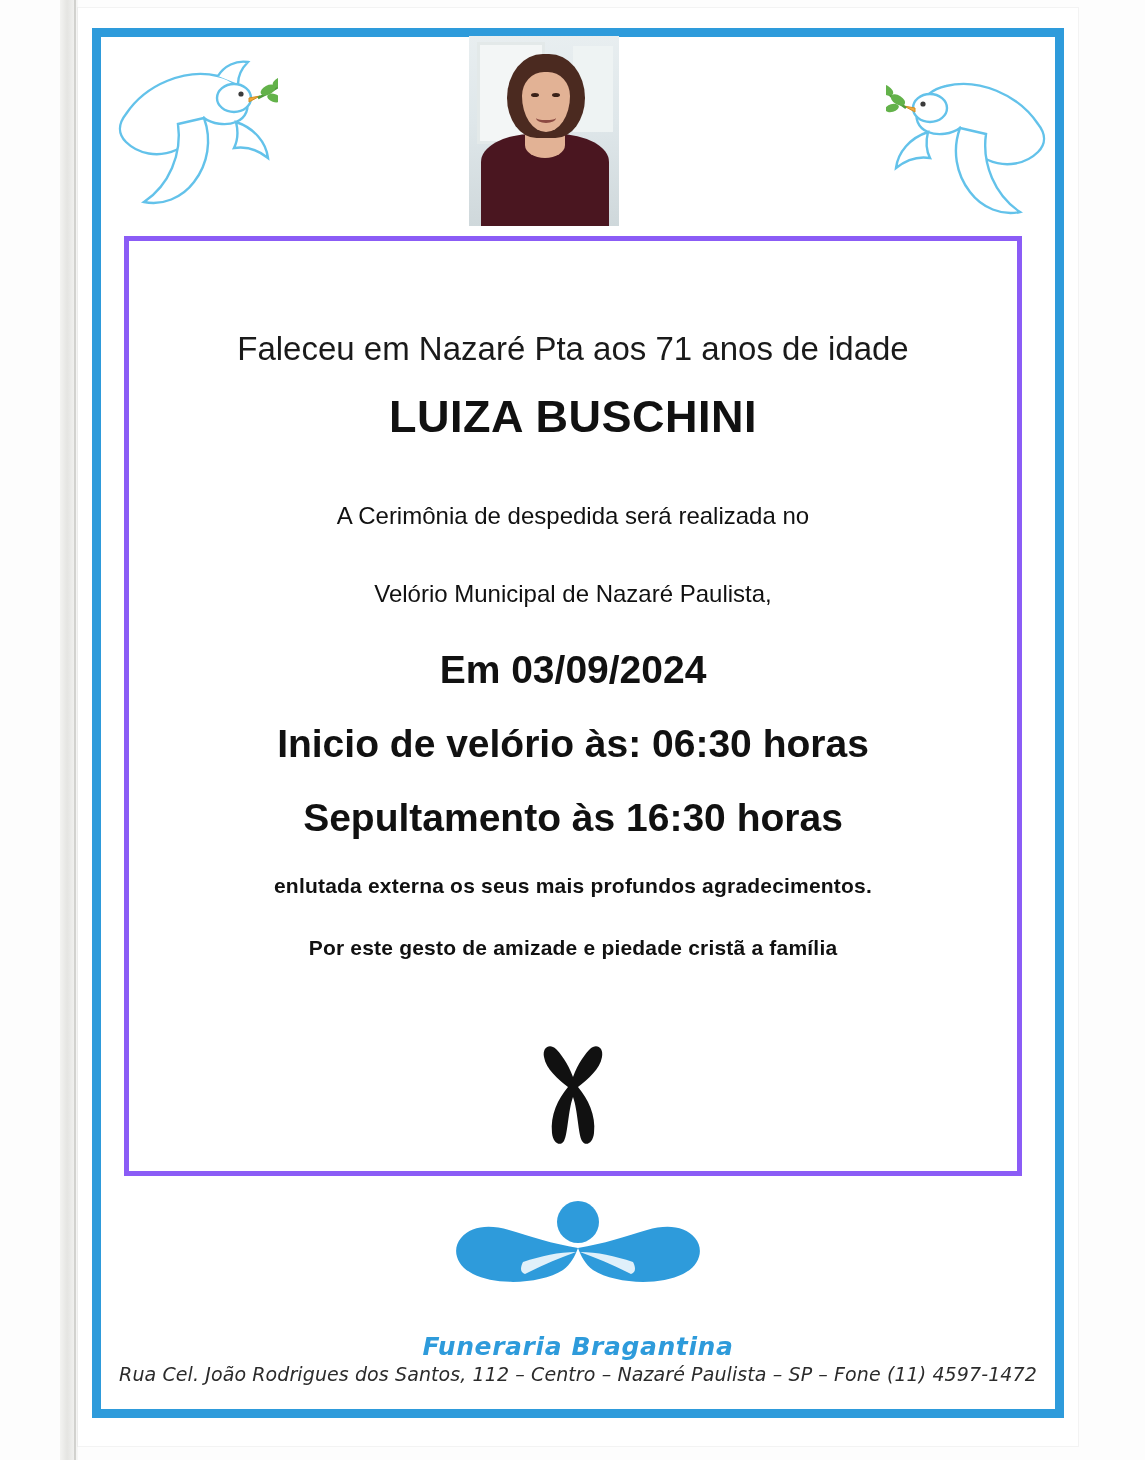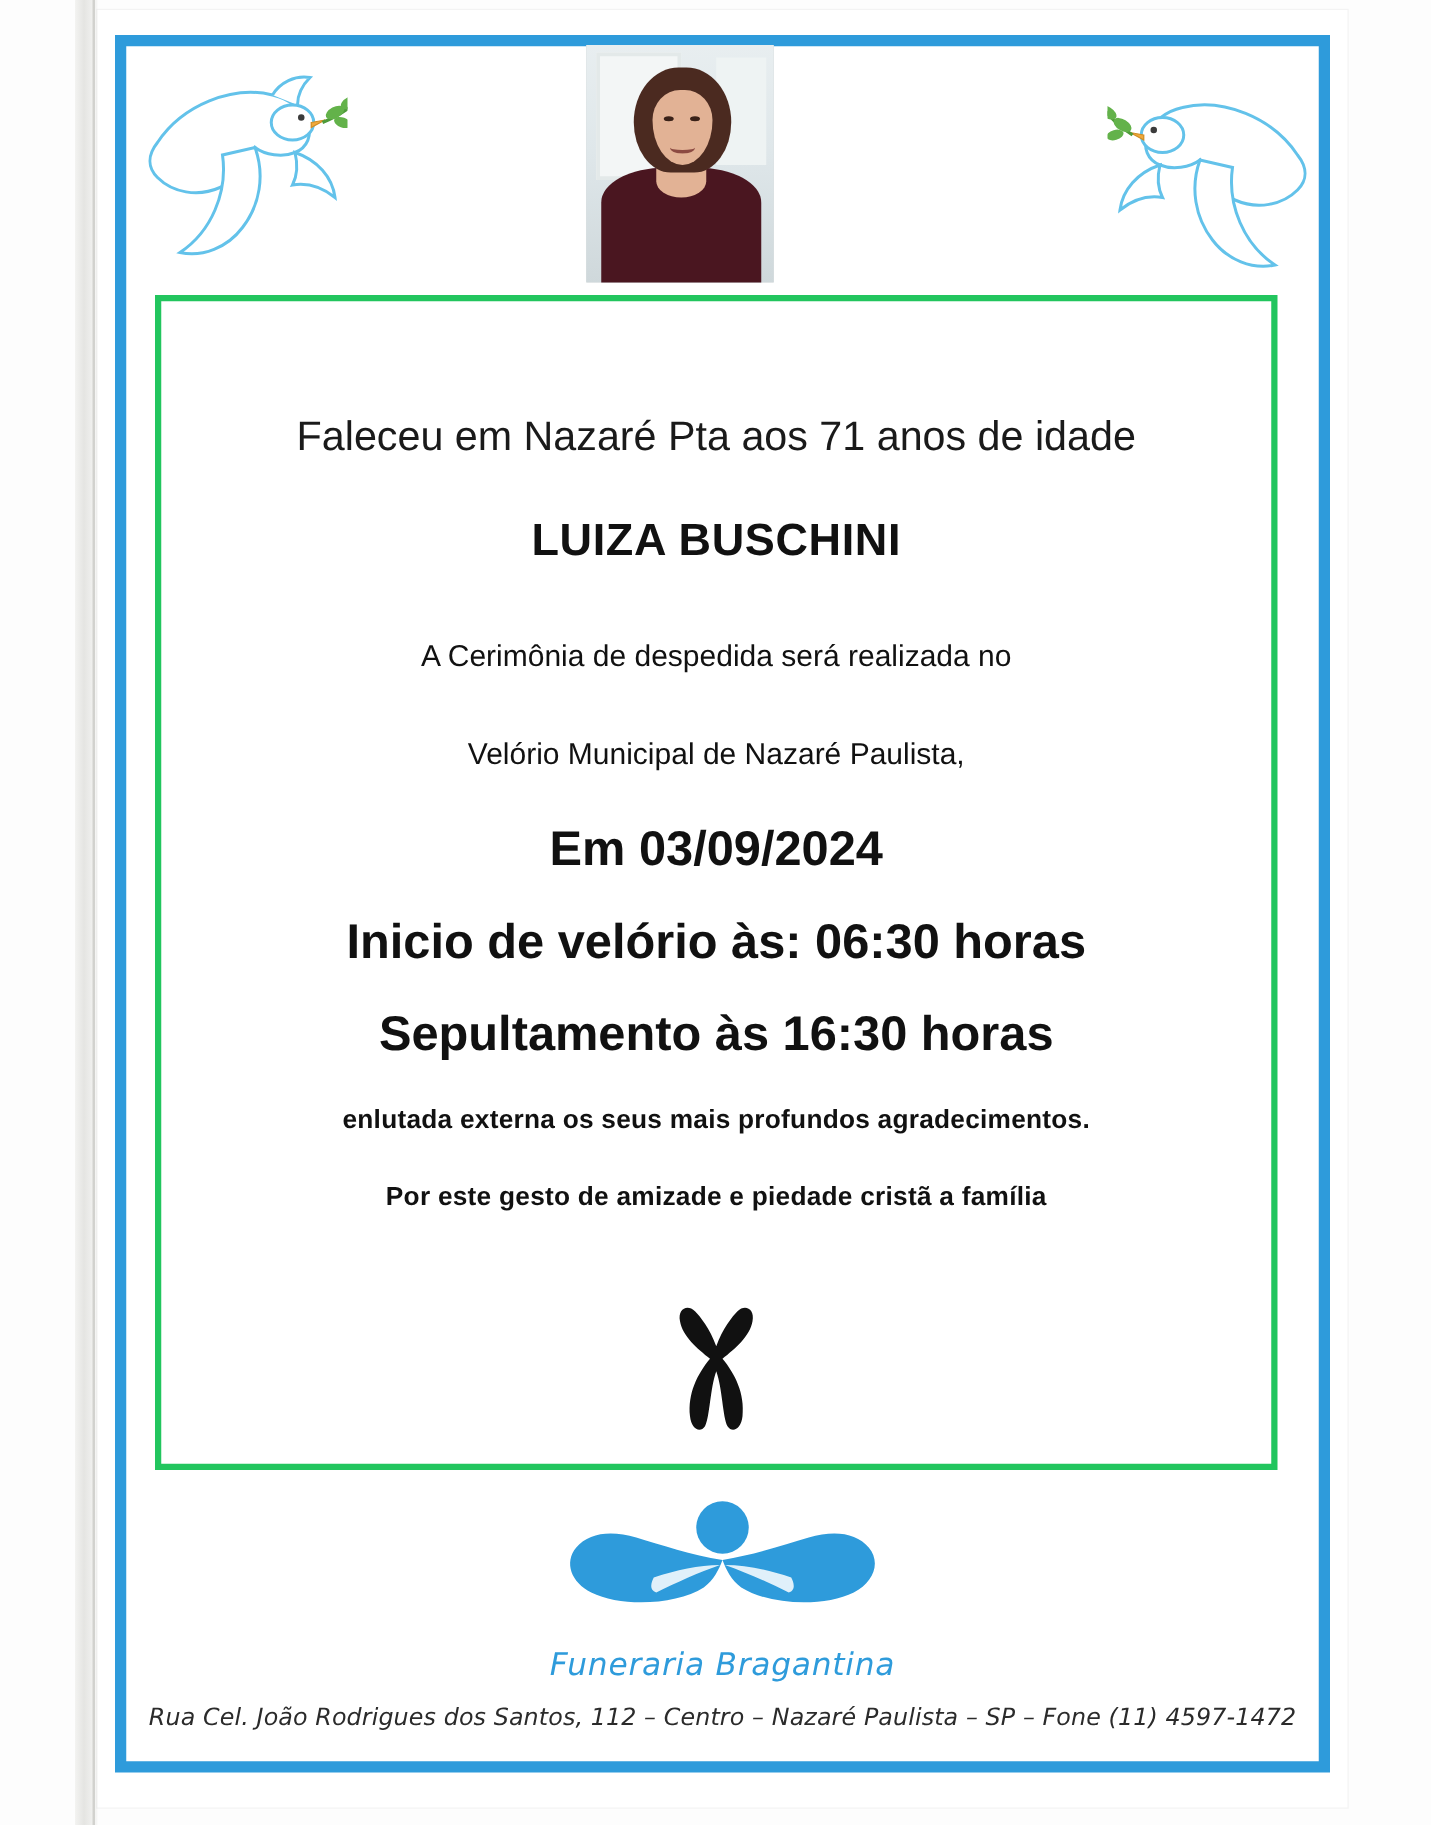--- a/index.html
+++ b/index.html
@@ -61,21 +61,21 @@
     bottom: 28px;
     border: 9px solid #2e9bdb;
   }
 
   #inner-frame {
     position: absolute;
     left: 46px;
     top: 228px;
     width: 888px;
     height: 930px;
-    border: 5px solid #22c55e;
+    border: 5px solid #8b5cf6;
     background: #ffffff;
   }
 
   
   .dove {
     position: absolute;
   }
   #dove-left { left: 30px; top: 28px; }
   #dove-right { right: 22px; top: 48px; }
 
@@ -176,24 +176,24 @@
     text-align: center;
     color: #111;
   }
   .line-reg {
     font-size: 33px;
     line-height: 52px;
     font-weight: 400;
     color: #1a1a1a;
   }
   .name {
-    font-size: 36px;
+    font-size: 45px;
     font-weight: bold;
     letter-spacing: .5px;
-    margin-top: 36px;
+    margin-top: 16px;
     margin-bottom: 34px;
   }
   .line-body {
     font-size: 24px;
     line-height: 78px;
     font-weight: 400;
   }
   .line-bold {
     font-size: 39px;
     font-weight: bold;
@@ -218,25 +218,25 @@
   #logo-wrap {
     position: absolute;
     left: 0;
     right: 0;
     top: 1192px;
     text-align: center;
   }
   #logo-name {
     font-family: "DejaVu Sans", sans-serif;
     font-style: italic;
-    font-weight: normal;
+    font-weight: bold;
     font-size: 25px;
     color: #2e9bdb;
     letter-spacing: .6px;
-    margin-top: 2px;
+    margin-top: 18px;
   }
   #address {
     position: absolute;
     left: 0;
     right: 0;
     top: 1355px;
     text-align: center;
     font-family: "DejaVu Sans", sans-serif;
     font-size: 19px;
     color: #2b2b2b;

